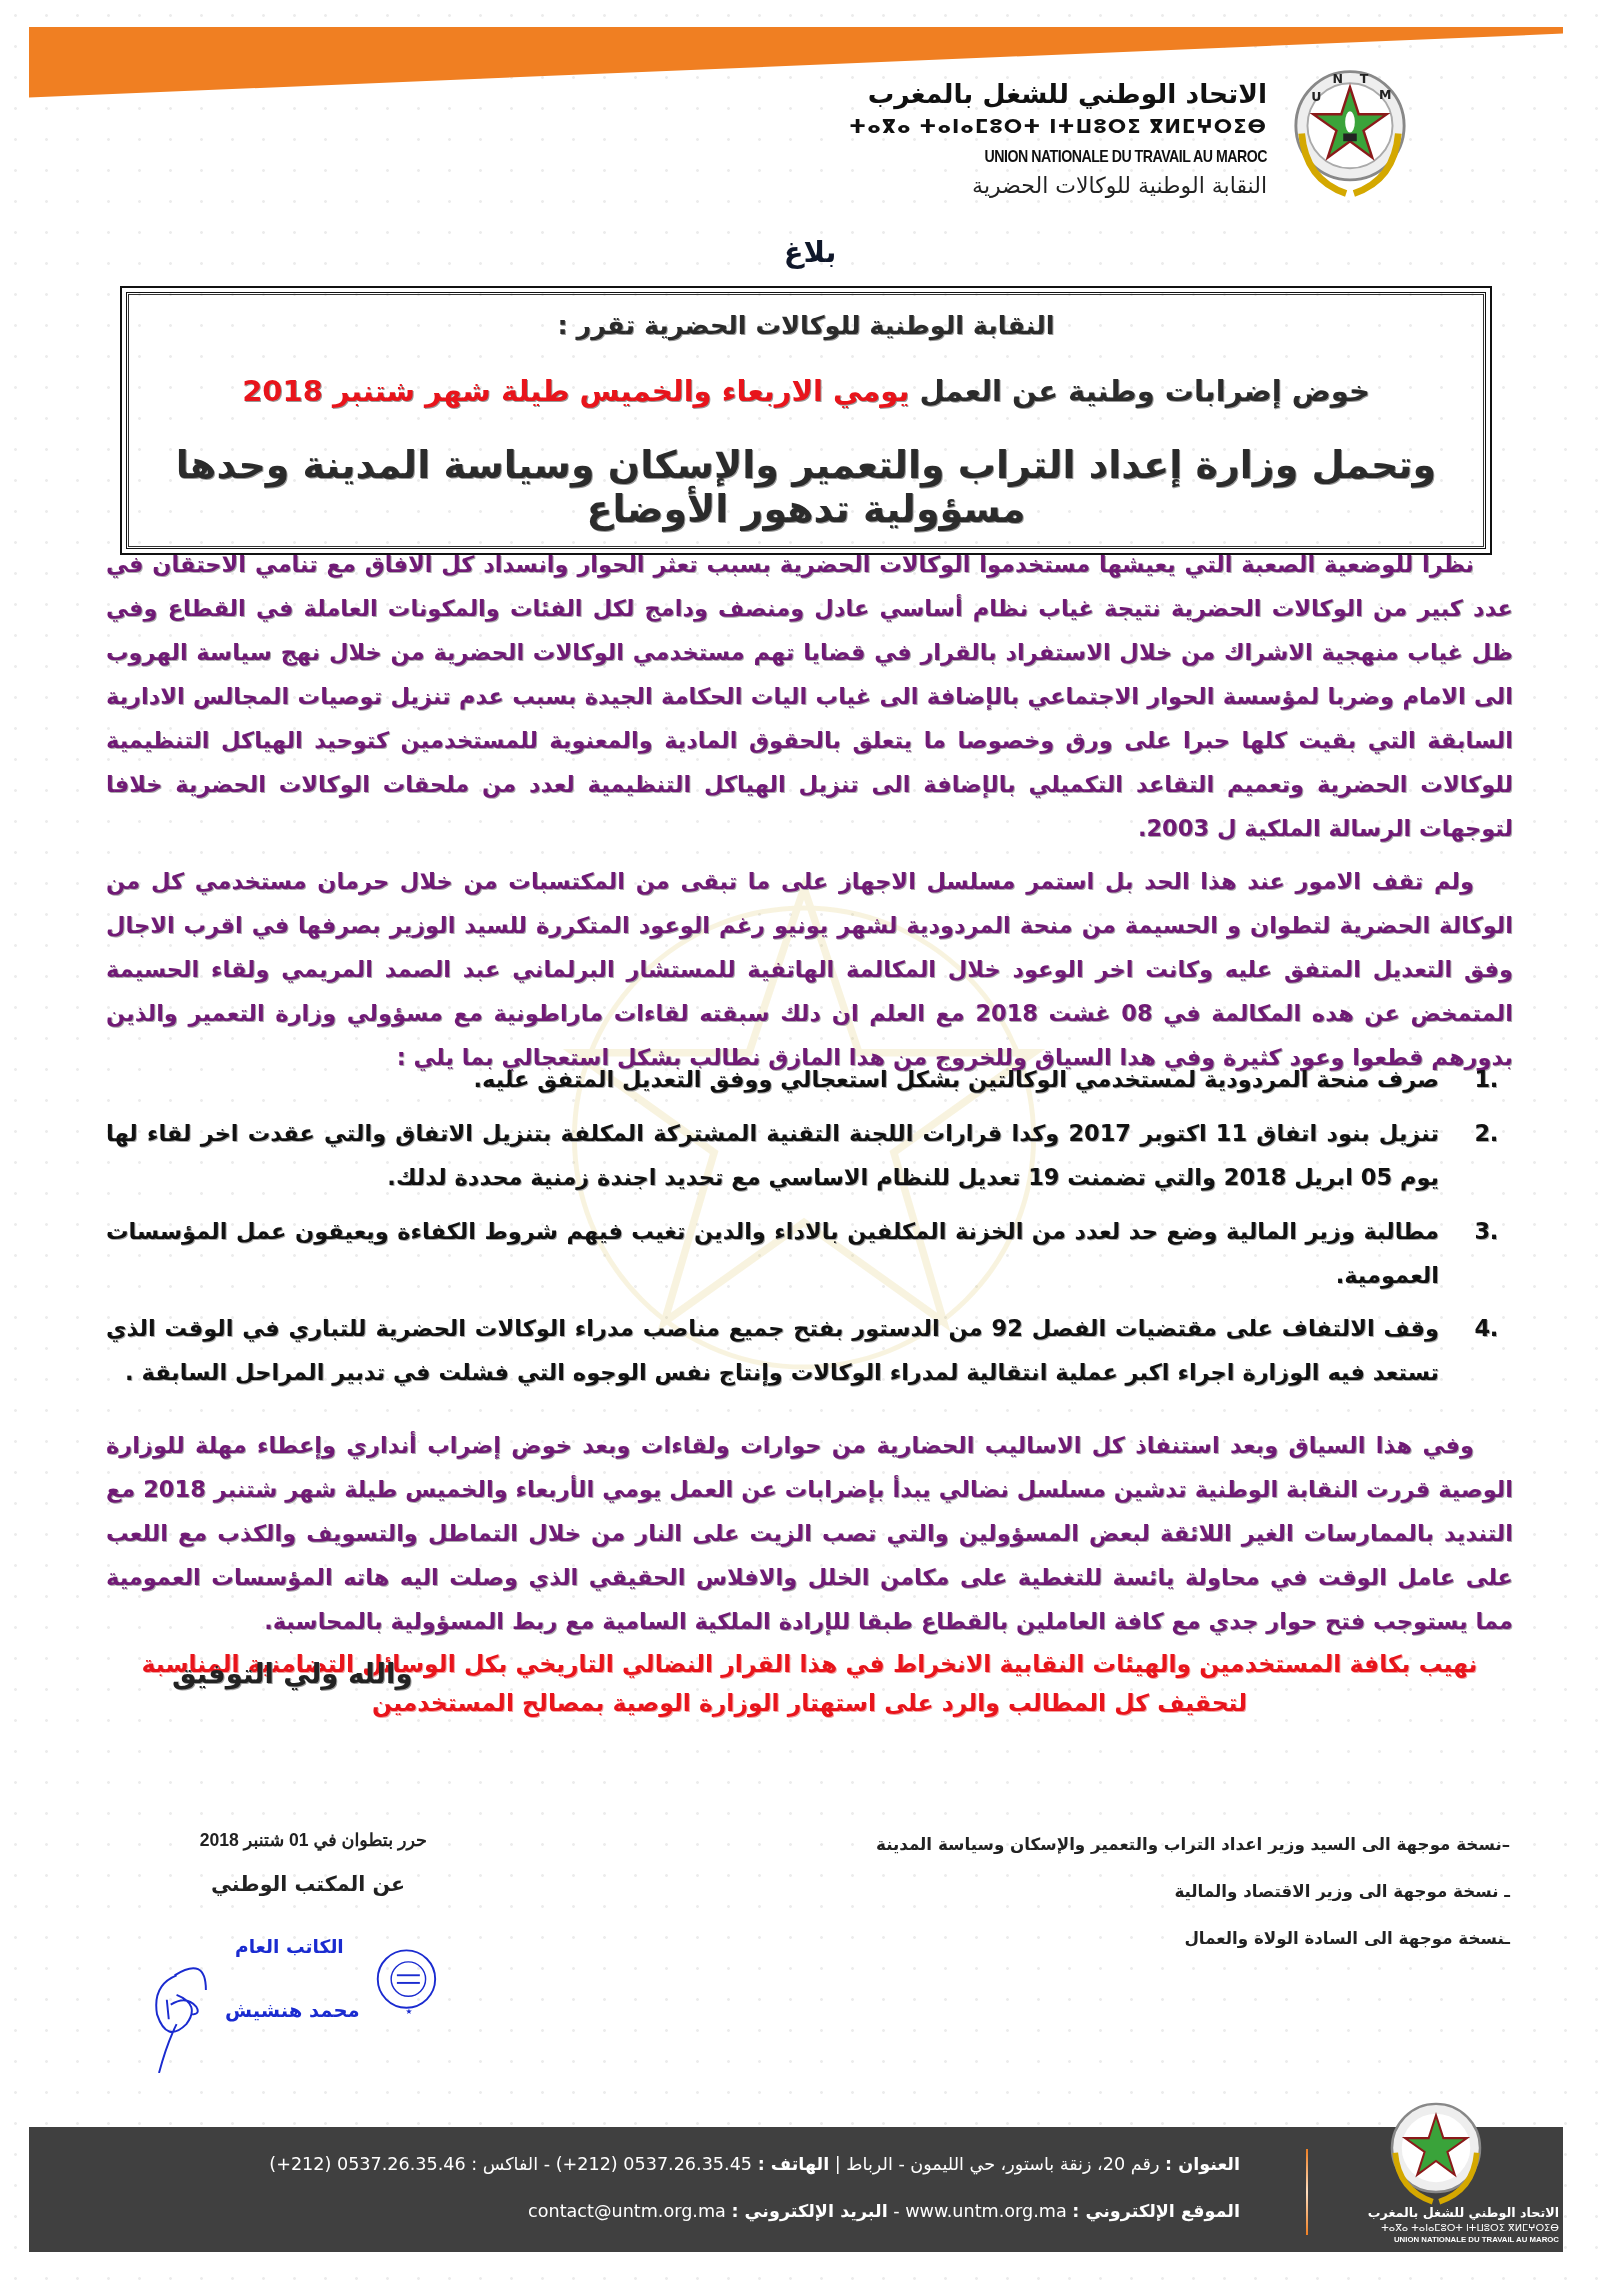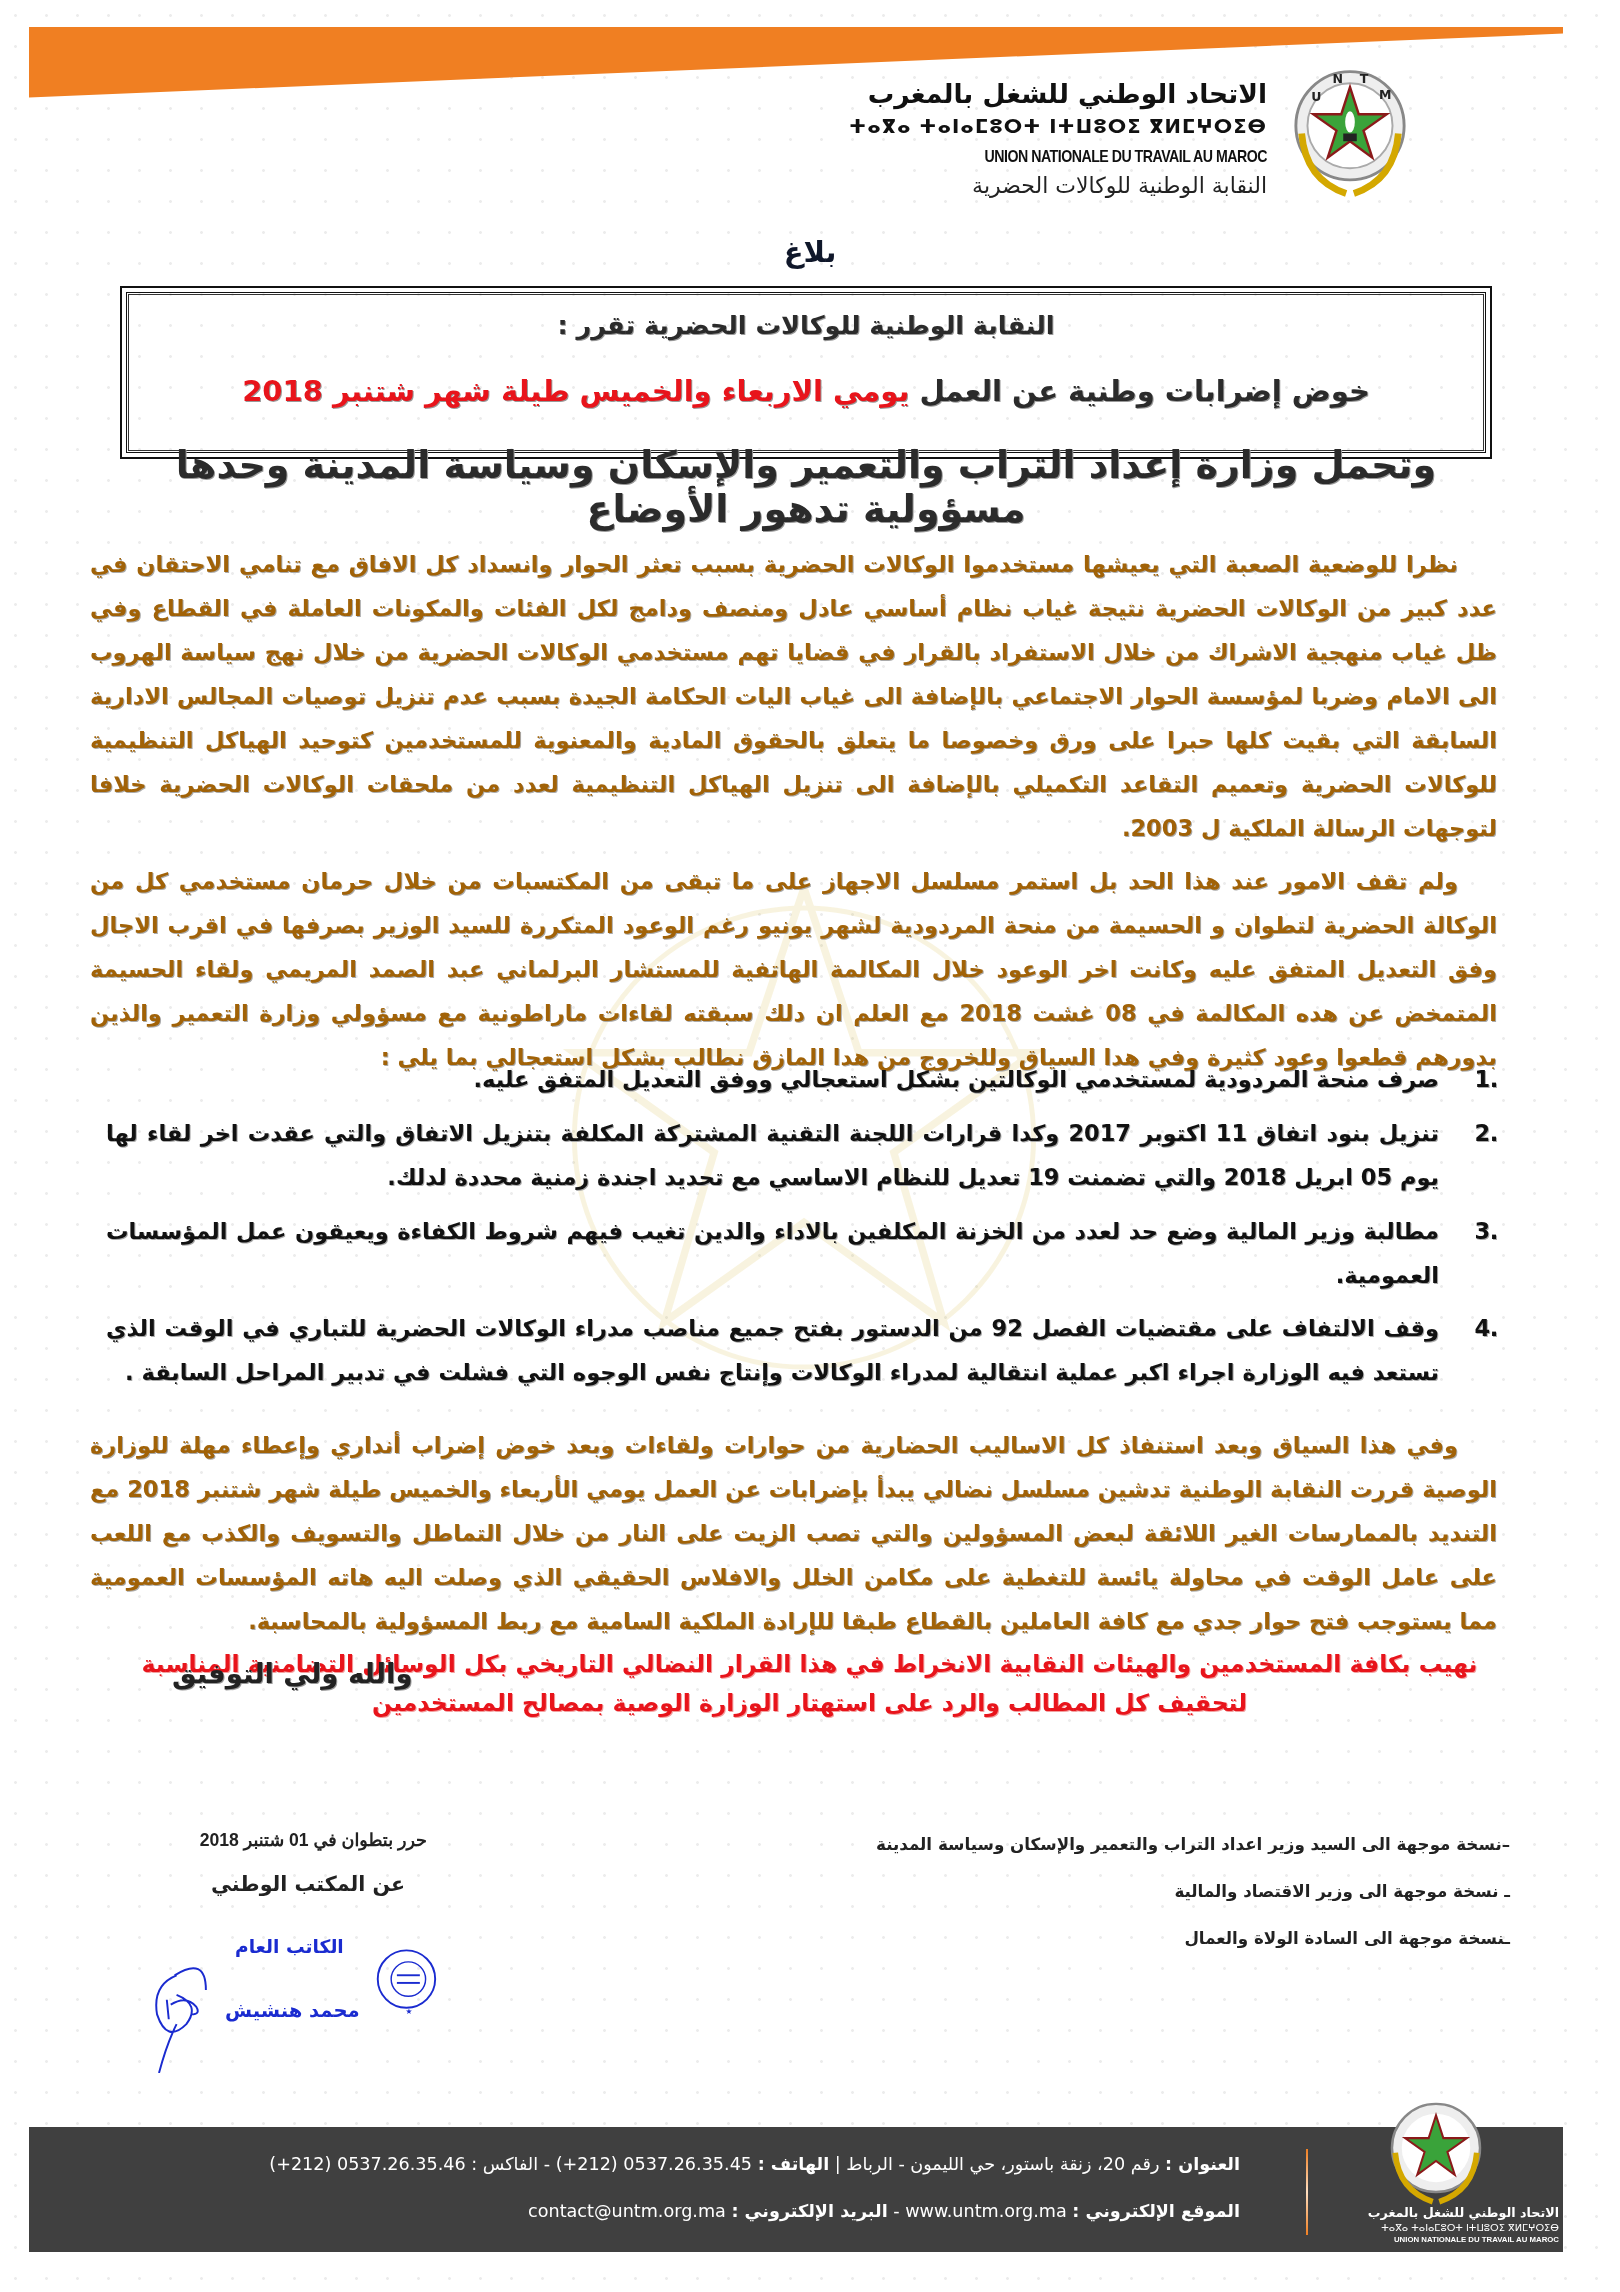--- a/index.html
+++ b/index.html
@@ -25,40 +25,40 @@
   .h-ar { font-family: "DejaVu Sans", sans-serif; font-weight: bold; font-size: 26.5px; color: #111; line-height: 35px; letter-spacing: -0.5px; }
   .h-tf { font-family: "DejaVu Sans", sans-serif; font-size: 19.6px; font-weight: bold; color: #111; line-height: 31px; direction: ltr; letter-spacing: 1px; }
   .h-fr { font-family: "Liberation Sans", sans-serif; font-weight: bold; font-size: 16.7px; color: #111; line-height: 29px; direction: ltr; letter-spacing: -0.6px; transform: scaleX(0.85); transform-origin: right; }
   .h-sub { font-family: "DejaVu Sans", sans-serif; font-size: 22px; color: #222; line-height: 29px; }
 
   .notice-title {
     position: absolute; left: 0; width: 1620px; top: 235px; text-align: center;
     font-family: "DejaVu Sans", sans-serif; font-weight: bold; font-size: 29px; color: #0f172a;
   }
   .title-box {
-    position: absolute; left: 120px; top: 286px; width: 1372px; height: 173px;
+    position: absolute; left: 120px; top: 286px; width: 1372px; height: 269px;
     border: 2.9px solid #111; outline: 1px solid #111; outline-offset: -7.8px;
     padding: 0; box-sizing: border-box;
   }
   .title-box .inner { position: absolute; left: 5.9px; right: 5.9px; top: 5.9px; bottom: 5.9px; border: 1px solid #333; }
   .tb-line {
     position: absolute; left: 0; right: 0; text-align: center; direction: rtl;
     font-family: "DejaVu Sans", sans-serif; font-weight: bold; color: #2b2b2b;
     text-shadow: 1px 1px 0 #999;
   }
   .tb1 { top: 21.6px; font-size: 25.5px; }
   .tb2 { top: 86px; font-size: 29px; }
   .tb3 { top: 155px; font-size: 38px; }
   .red { color: #e8141b; }
 
   .body-text {
-    position: absolute; left: 90px; width: 1407px; direction: rtl; text-align: justify;
+    position: absolute; left: 106px; width: 1407px; direction: rtl; text-align: justify;
     text-align-last: right;
     font-family: "DejaVu Sans", sans-serif; font-weight: bold; font-size: 22.5px;
-    line-height: 44px; color: #a16207; letter-spacing: -0.4px;
+    line-height: 44px; color: #701a75; letter-spacing: -0.4px;
     text-shadow: 1px 1px 0 #aaa;
   }
   .para { text-indent: 39px; margin: 0; }
   .p1 { top: 542px; }
   .p2 { top: 859px; }
   .p3 { top: 1423px; }
 
   .list { position: absolute; left: 106px; width: 1392px; direction: rtl; top: 1057px;
     font-family: "DejaVu Sans", sans-serif; font-weight: bold; font-size: 22.5px;
     line-height: 44px; color: #111; letter-spacing: -0.4px; text-shadow: 1px 1px 0 #aaa; }

